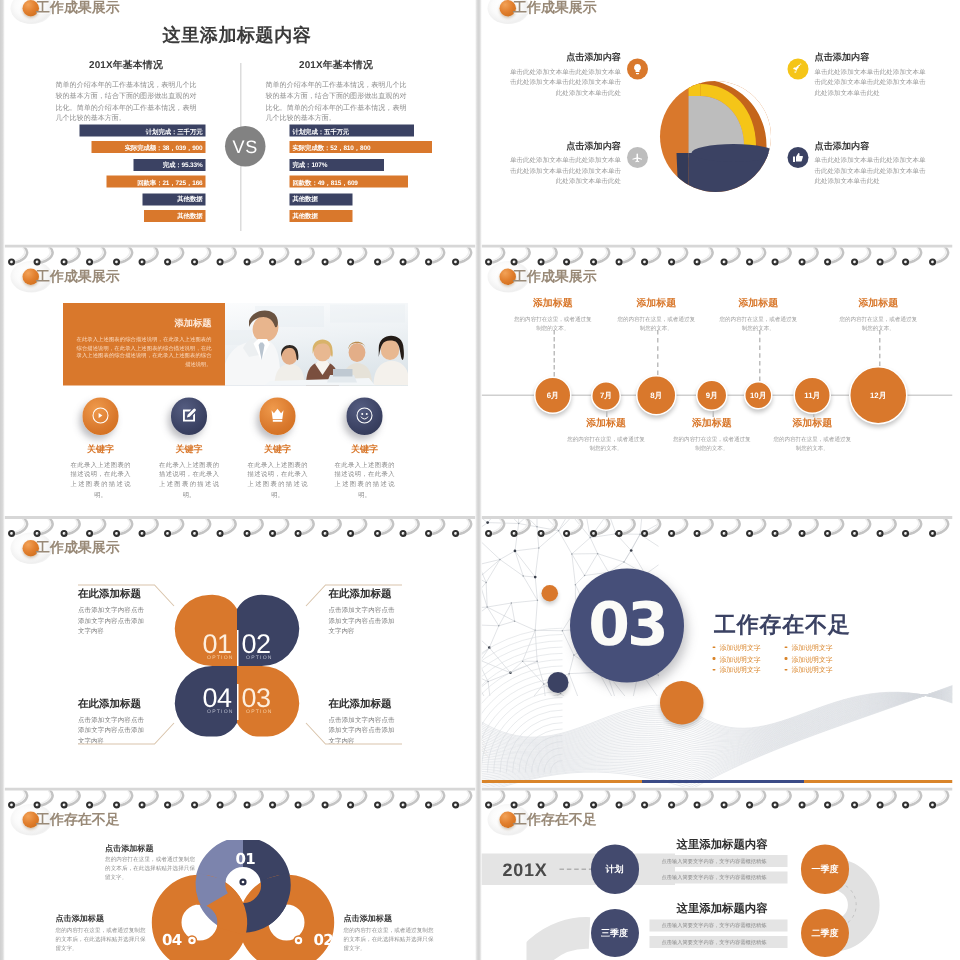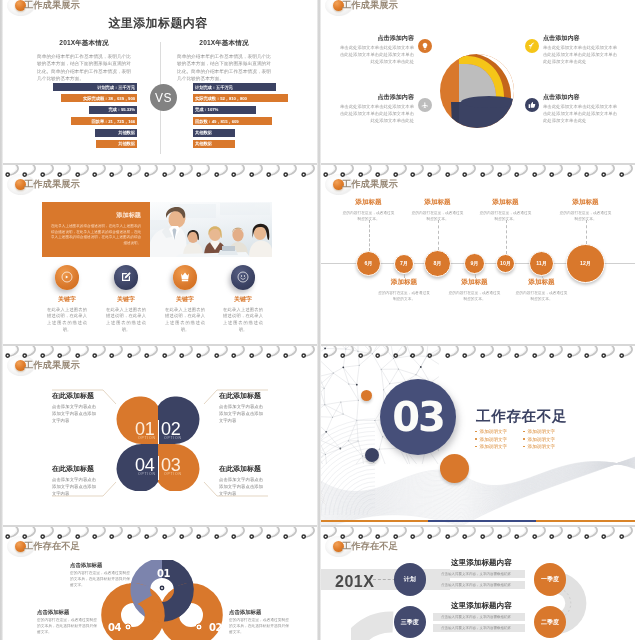--- a/index.html
+++ b/index.html
@@ -129,21 +129,21 @@
 .s6-dot-o{position:absolute;border-radius:50%;background:#d9782c;box-shadow:0 2px 3px rgba(0,0,0,.2);}
 .s6-dot-n{position:absolute;border-radius:50%;background:#3b4263;box-shadow:0 2px 3px rgba(0,0,0,.2);}
 
 
 .s7-wrap{position:absolute;left:90px;top:35px;width:138px;height:88px;}
 .s7-num{position:absolute;color:#fff;font-size:10px;font-weight:bold;font-family:"DejaVu Sans",sans-serif;letter-spacing:-0.5px;}
 .s7-cap{position:absolute;width:60px;}
 .s7-ct{font-size:5.4px;font-weight:bold;color:#3a3a3a;margin-bottom:2px;white-space:nowrap;}
 .s7-cb{font-size:3.7px;line-height:1.6;color:#8d8d8d;text-align:justify;text-align-last:left;}
 
-.s8-year{position:absolute;left:14px;top:48px;font-size:16px;font-weight:bold;color:#4a4a4a;
+.s8-year{position:absolute;left:14px;top:48px;font-size:12px;font-weight:bold;color:#4a4a4a;
   letter-spacing:0.5px;z-index:4;}
 .s8-band{position:absolute;height:21px;background:#e4e4e4;}
 .s8-circ{position:absolute;width:32.4px;height:32.4px;border-radius:50%;display:flex;
   align-items:center;justify-content:center;color:#fff;font-size:6px;font-weight:bold;z-index:6;}
 .s8-circ.navy{background:#434a6e}.s8-circ.orange{background:#d9782c}
 .s8-t{position:absolute;font-size:7.6px;font-weight:bold;color:#2f2f2f;z-index:4;}
 .s8-l{position:absolute;height:8px;background:#e4e4e4;
   display:flex;align-items:center;padding-left:8px;box-sizing:border-box;
   font-size:3.5px;color:#8a8a8a;z-index:3;}
 .s8-dash{position:absolute;border-top:1px dashed #b0b0b0;z-index:4;}

